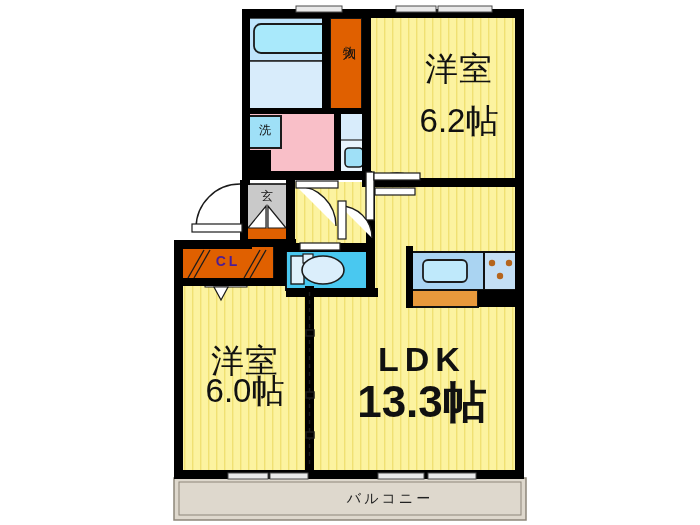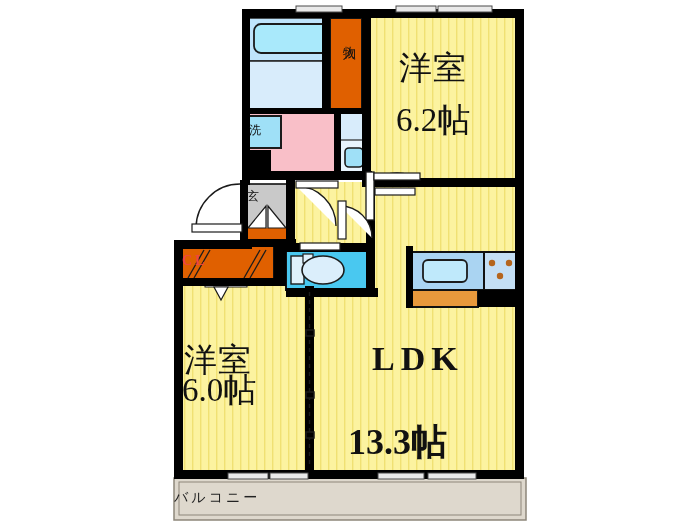--- a/index.html
+++ b/index.html
@@ -5,33 +5,34 @@
   html,body{margin:0;padding:0;background:#ffffff;}
   body{
     width:700px;height:525px;overflow:hidden;
     font-family:"Liberation Serif","DejaVu Serif",serif;
     position:relative;
   }
   #plan{position:absolute;left:0;top:0;width:700px;height:525px;}
   .lbl{
     position:absolute;
     color:#111111;
-    font-family:Liberation Serif, serif;
+    font-family:Liberation Sans, sans-serif;
     white-space:nowrap;
     line-height:1.02;
+    text-align:center;
     pointer-events:none;
   }
   .room-name{font-size:33px;letter-spacing:1px;}
   .room-size{font-size:33px;letter-spacing:0px;}
   .ldk-name{font-size:34px;letter-spacing:6px;font-weight:bold;}
-  .ldk-size{font-size:36px;letter-spacing:0px;font-weight:bold;margin-top:44px;}
+  .ldk-size{font-size:44px;letter-spacing:0px;font-weight:bold;}
   .tiny{font-size:12px;letter-spacing:0px;}
   .vert{writing-mode:vertical-rl;text-orientation:upright;font-size:13px;line-height:1.05;}
   .balcony-label{font-size:14px;letter-spacing:3px;color:#222;}
-  .cl-label{font-size:14px;letter-spacing:3px;color:#ef4444;font-weight:bold;}
+  .cl-label{font-size:14px;letter-spacing:3px;color:#4c1d95;font-weight:bold;}
 </style>
 </head>
 <body>
 
 <svg id="plan" viewBox="0 0 700 525" xmlns="http://www.w3.org/2000/svg">
 
   <rect x="0" y="0" width="700" height="525" fill="#ffffff"></rect>
 
   <g>
     <rect x="174" y="478" width="352" height="42" fill="#ded8cd" stroke="#8d867a" stroke-width="1.5"></rect>
@@ -241,24 +242,24 @@
   </g>
 
 </svg>
 
 <div class="lbl room-name" style="left:399px;top:52px;width:120px;">洋室</div>
 <div class="lbl room-size" style="left:396px;top:104px;width:126px;">6.2帖</div>
 
 <div class="lbl room-name" style="left:184px;top:344px;width:122px;">洋室</div>
 <div class="lbl room-size" style="left:182px;top:374px;width:126px;">6.0帖</div>
 
-<div class="lbl ldk-name" style="left:352px;top:342px;width:140px;padding-left:20px;">LDK</div>
+<div class="lbl ldk-name" style="left:352px;top:342px;width:140px;">LDK</div>
 <div class="lbl ldk-size" style="left:348px;top:380px;width:148px;">13.3帖</div>
 
 <div class="lbl vert" style="left:338px;top:36px;width:18px;">物入</div>
 
 <div class="lbl cl-label" style="left:182px;top:254px;width:92px;">CL</div>
 
 <div class="lbl tiny" style="left:249px;top:124px;width:32px;">洗</div>
 
 <div class="lbl tiny" style="left:247px;top:190px;width:40px;">玄</div>
 
-<div class="lbl balcony-label" style="left:174px;top:491px;width:352px;">バルコニー</div>
+<div class="lbl balcony-label" style="left:174px;top:491px;width:352px;padding-left:40px;">バルコニー</div>
 
 </body></html>

